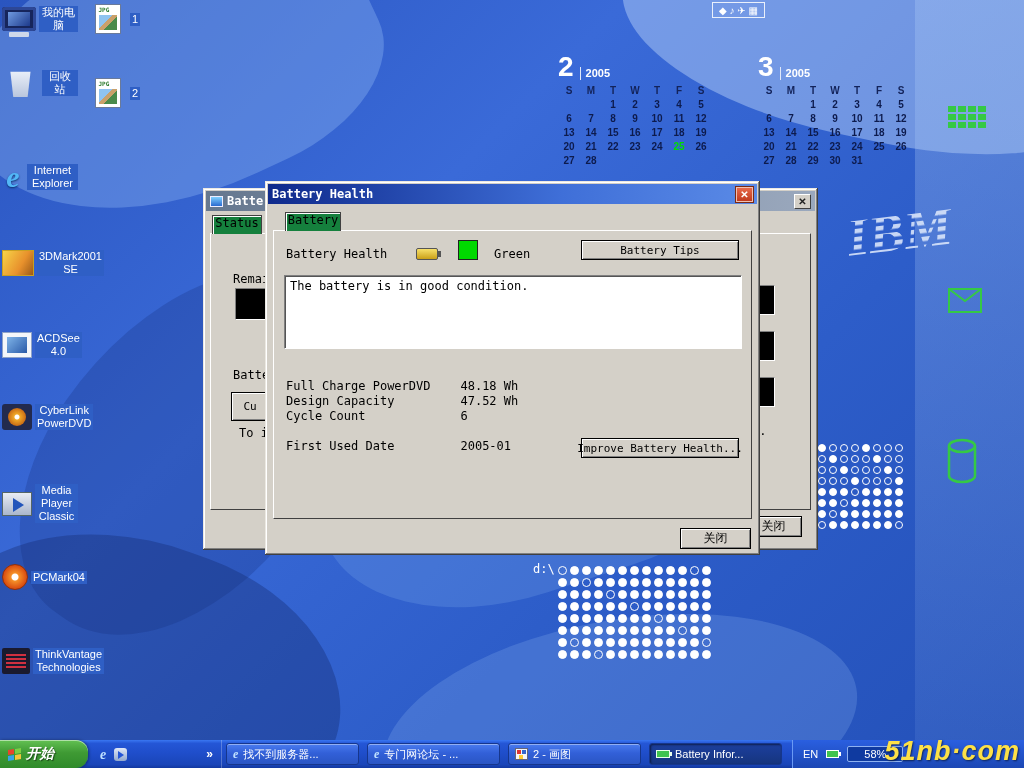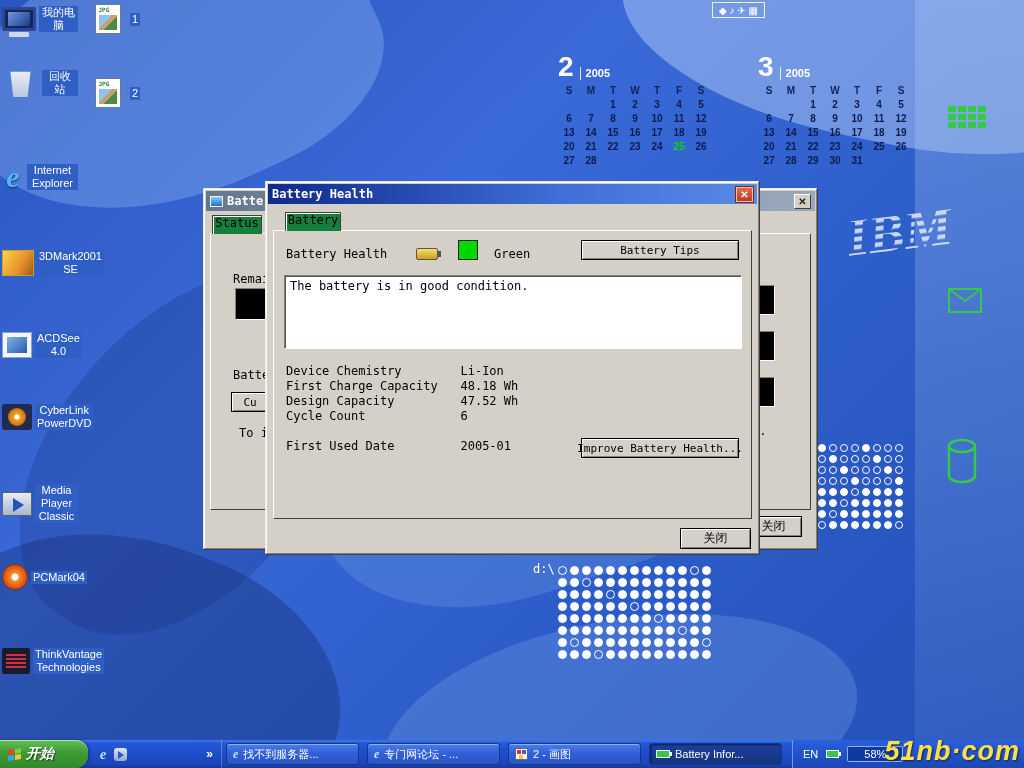--- a/index.html
+++ b/index.html
@@ -541,21 +541,21 @@
       <span class="ttext">Batte</span>
       <span class="xbtn gray">✕</span>
     </div>
     <div class="tab" style="left:9px;top:27px;width:50px;height:19px">
       <span>Status</span>
     </div>
     <div class="tabpage" style="left:7px;top:45px;width:601px;height:277px"></div>
     <span class="mtext" style="left:30px;top:84px;z-index:3">Remain</span>
     <div class="blackbox" style="left:32px;top:100px;width:90px;height:32px;z-index:3"></div>
     <span class="mtext" style="left:30px;top:180px;z-index:3">Batte</span>
-    <div class="cbtn" style="left:28px;top:204px;width:38px;height:20px;z-index:3">
+    <div class="cbtn" style="left:28px;top:204px;width:38px;height:29px;z-index:3">
       <span>Cu</span>
     </div>
     <span class="mtext" style="left:36px;top:238px;z-index:3">To i</span>
     <div class="blackbox" style="left:548px;top:97px;width:24px;height:30px;z-index:3"></div>
     <div class="blackbox" style="left:548px;top:143px;width:24px;height:30px;z-index:3"></div>
     <div class="blackbox" style="left:548px;top:189px;width:24px;height:30px;z-index:3"></div>
     <span class="mtext" style="left:549px;top:236px;z-index:3">%.</span>
     <div class="cbtn" style="left:542px;top:328px;width:57px;height:21px;font-size:12px;z-index:3">
       <span>关闭</span>
     </div>
@@ -573,26 +573,22 @@
       <span class="mtext" style="left:12px;top:16px">Battery Health</span>
       <span class="g-batt" style="position:absolute;left:142px;top:17px"></span>
       <span class="health-square" style="left:184px;top:9px"></span>
       <span class="mtext" style="left:220px;top:16px">Green</span>
       <div class="cbtn" style="left:307px;top:9px;width:158px;height:20px">
         <span>Battery Tips</span>
       </div>
       <div class="sunkbox" style="left:10px;top:44px;width:458px;height:74px;padding:3px 5px;font:12px 'DejaVu Sans Mono',monospace">
         <span>The battery is in good condition.</span>
       </div>
-      <div class="frow" style="top:130px">
-        <span class="flabel">Device Chemistry</span>
-        <span class="fvalue">Li-Ion</span>
-      </div>
       <div class="frow" style="top:145px">
-        <span class="flabel">First Charge Capacity</span>
+        <span class="flabel">Full Charge PowerDVD</span>
         <span class="fvalue">48.18 Wh</span>
       </div>
       <div class="frow" style="top:160px">
         <span class="flabel">Design Capacity</span>
         <span class="fvalue">47.52 Wh</span>
       </div>
       <div class="frow" style="top:175px">
         <span class="flabel">Cycle Count</span>
         <span class="fvalue">6</span>
       </div>

